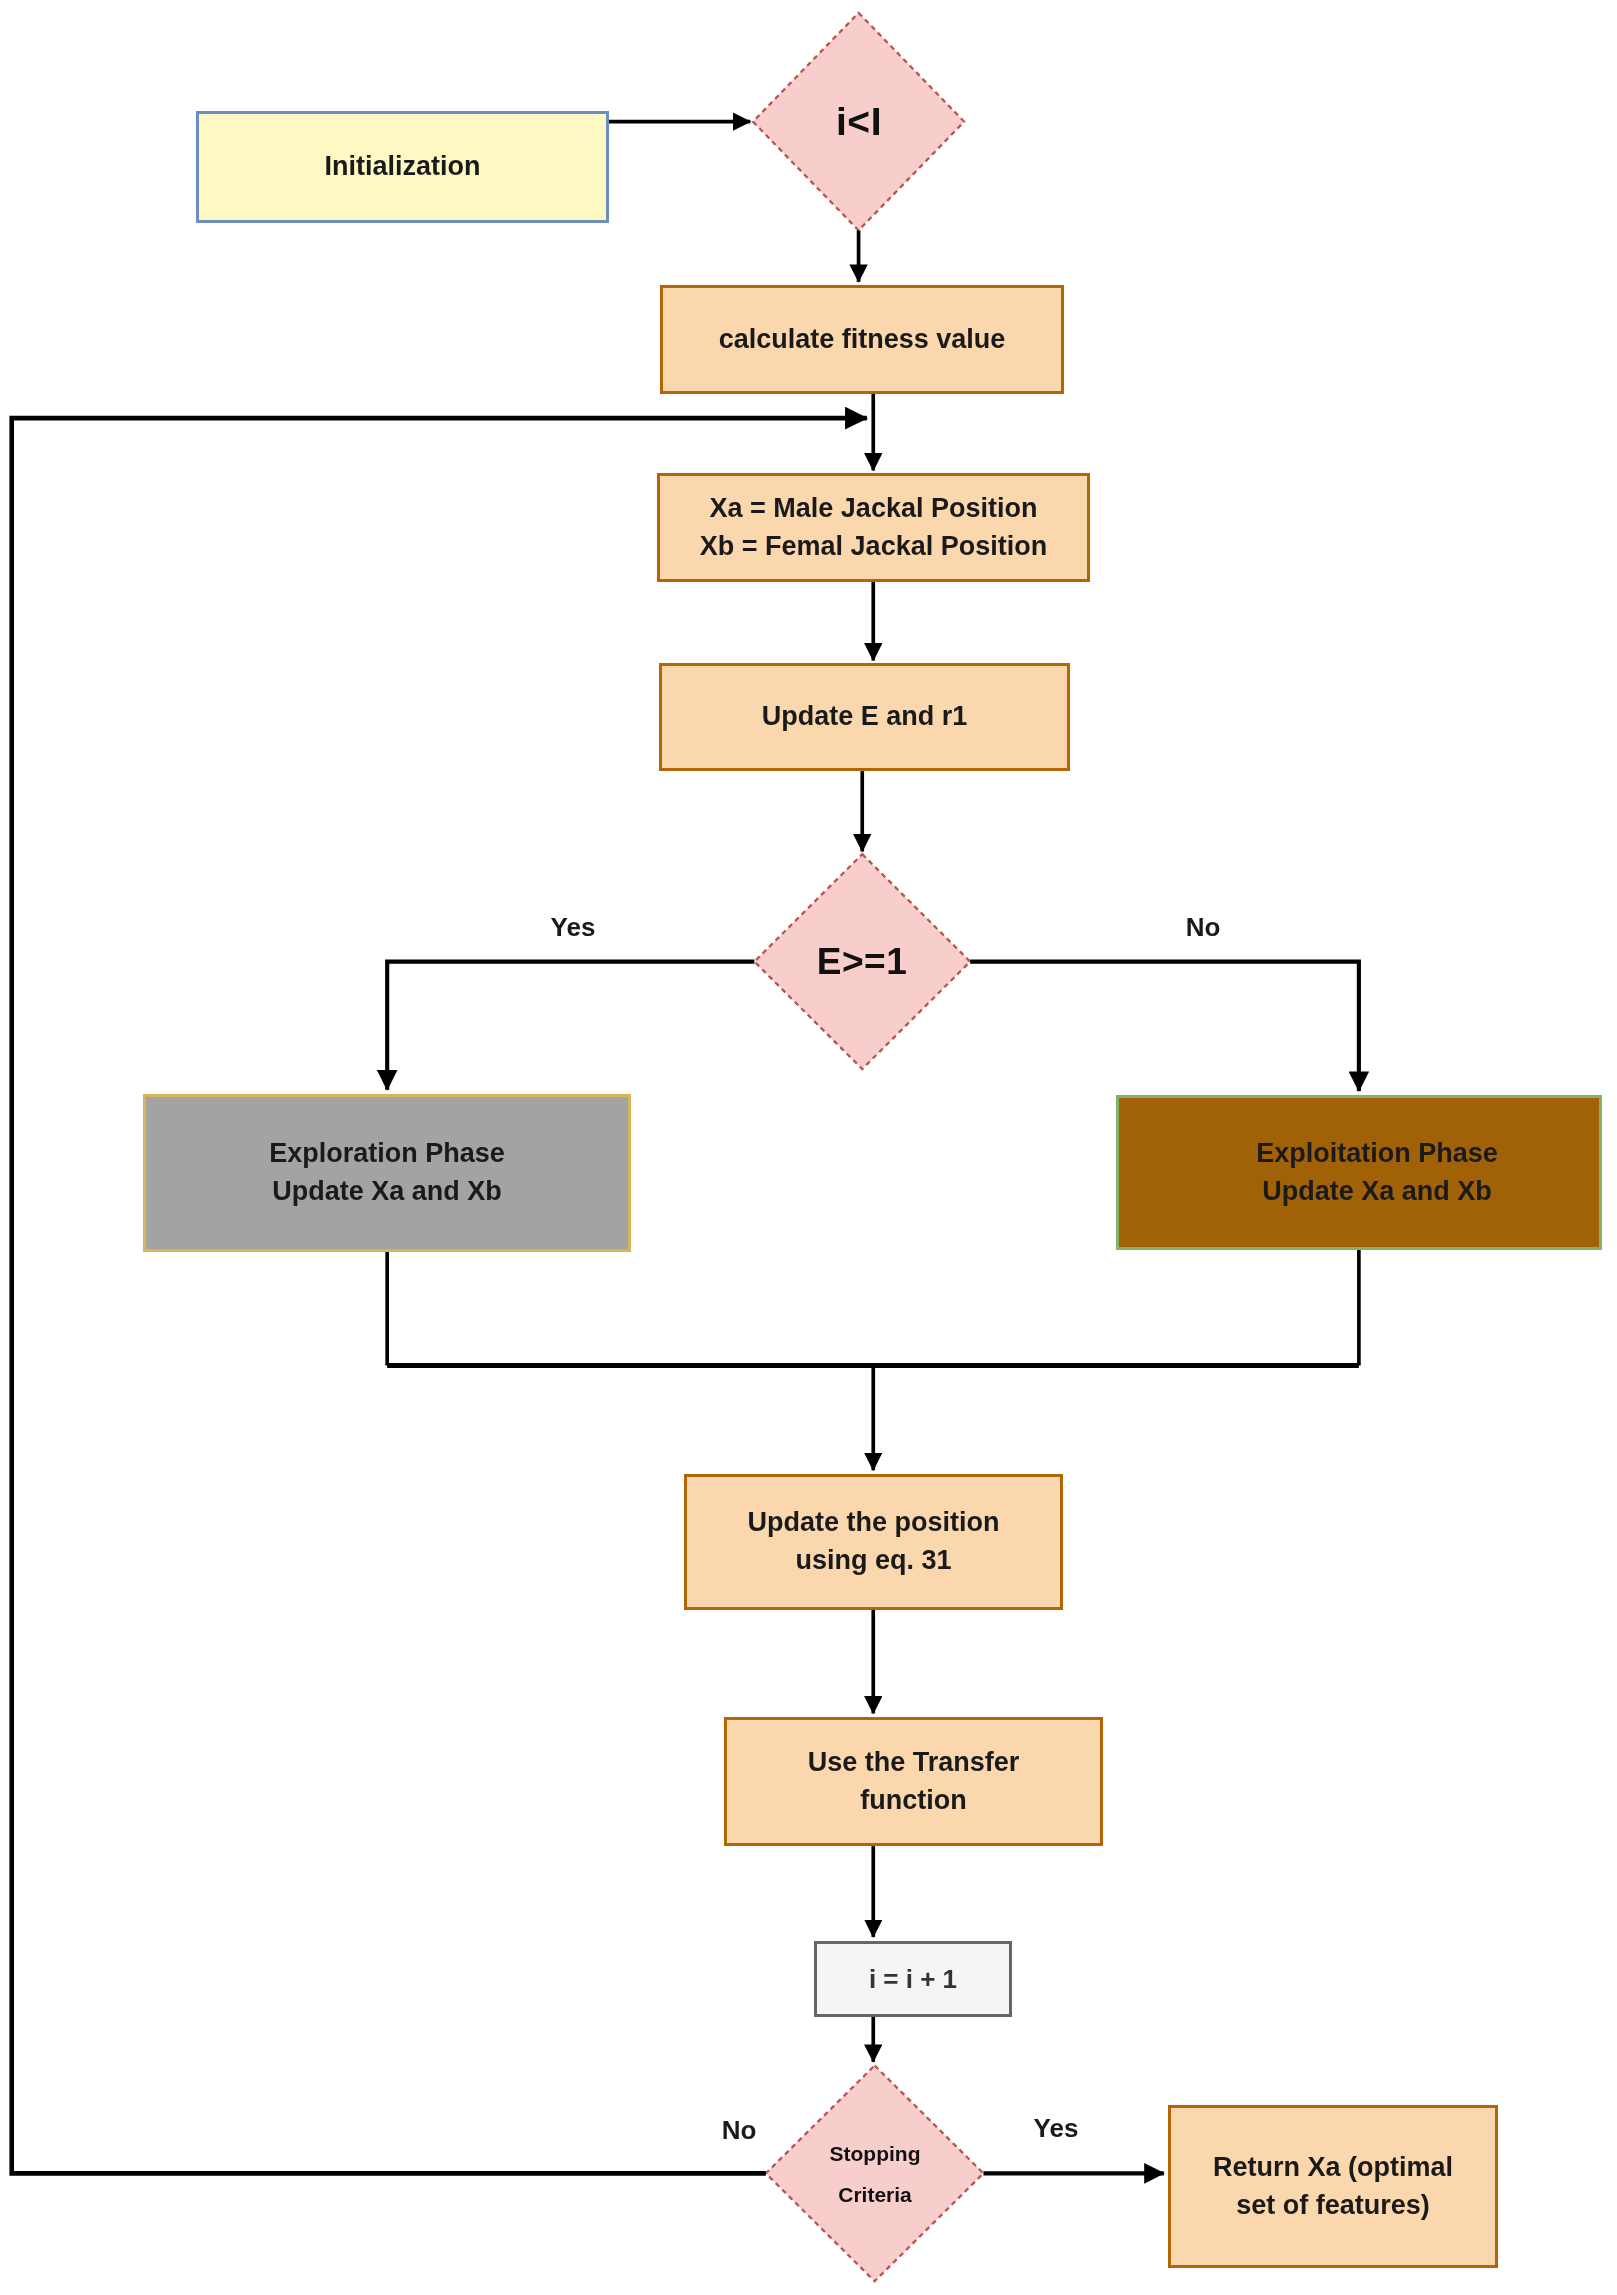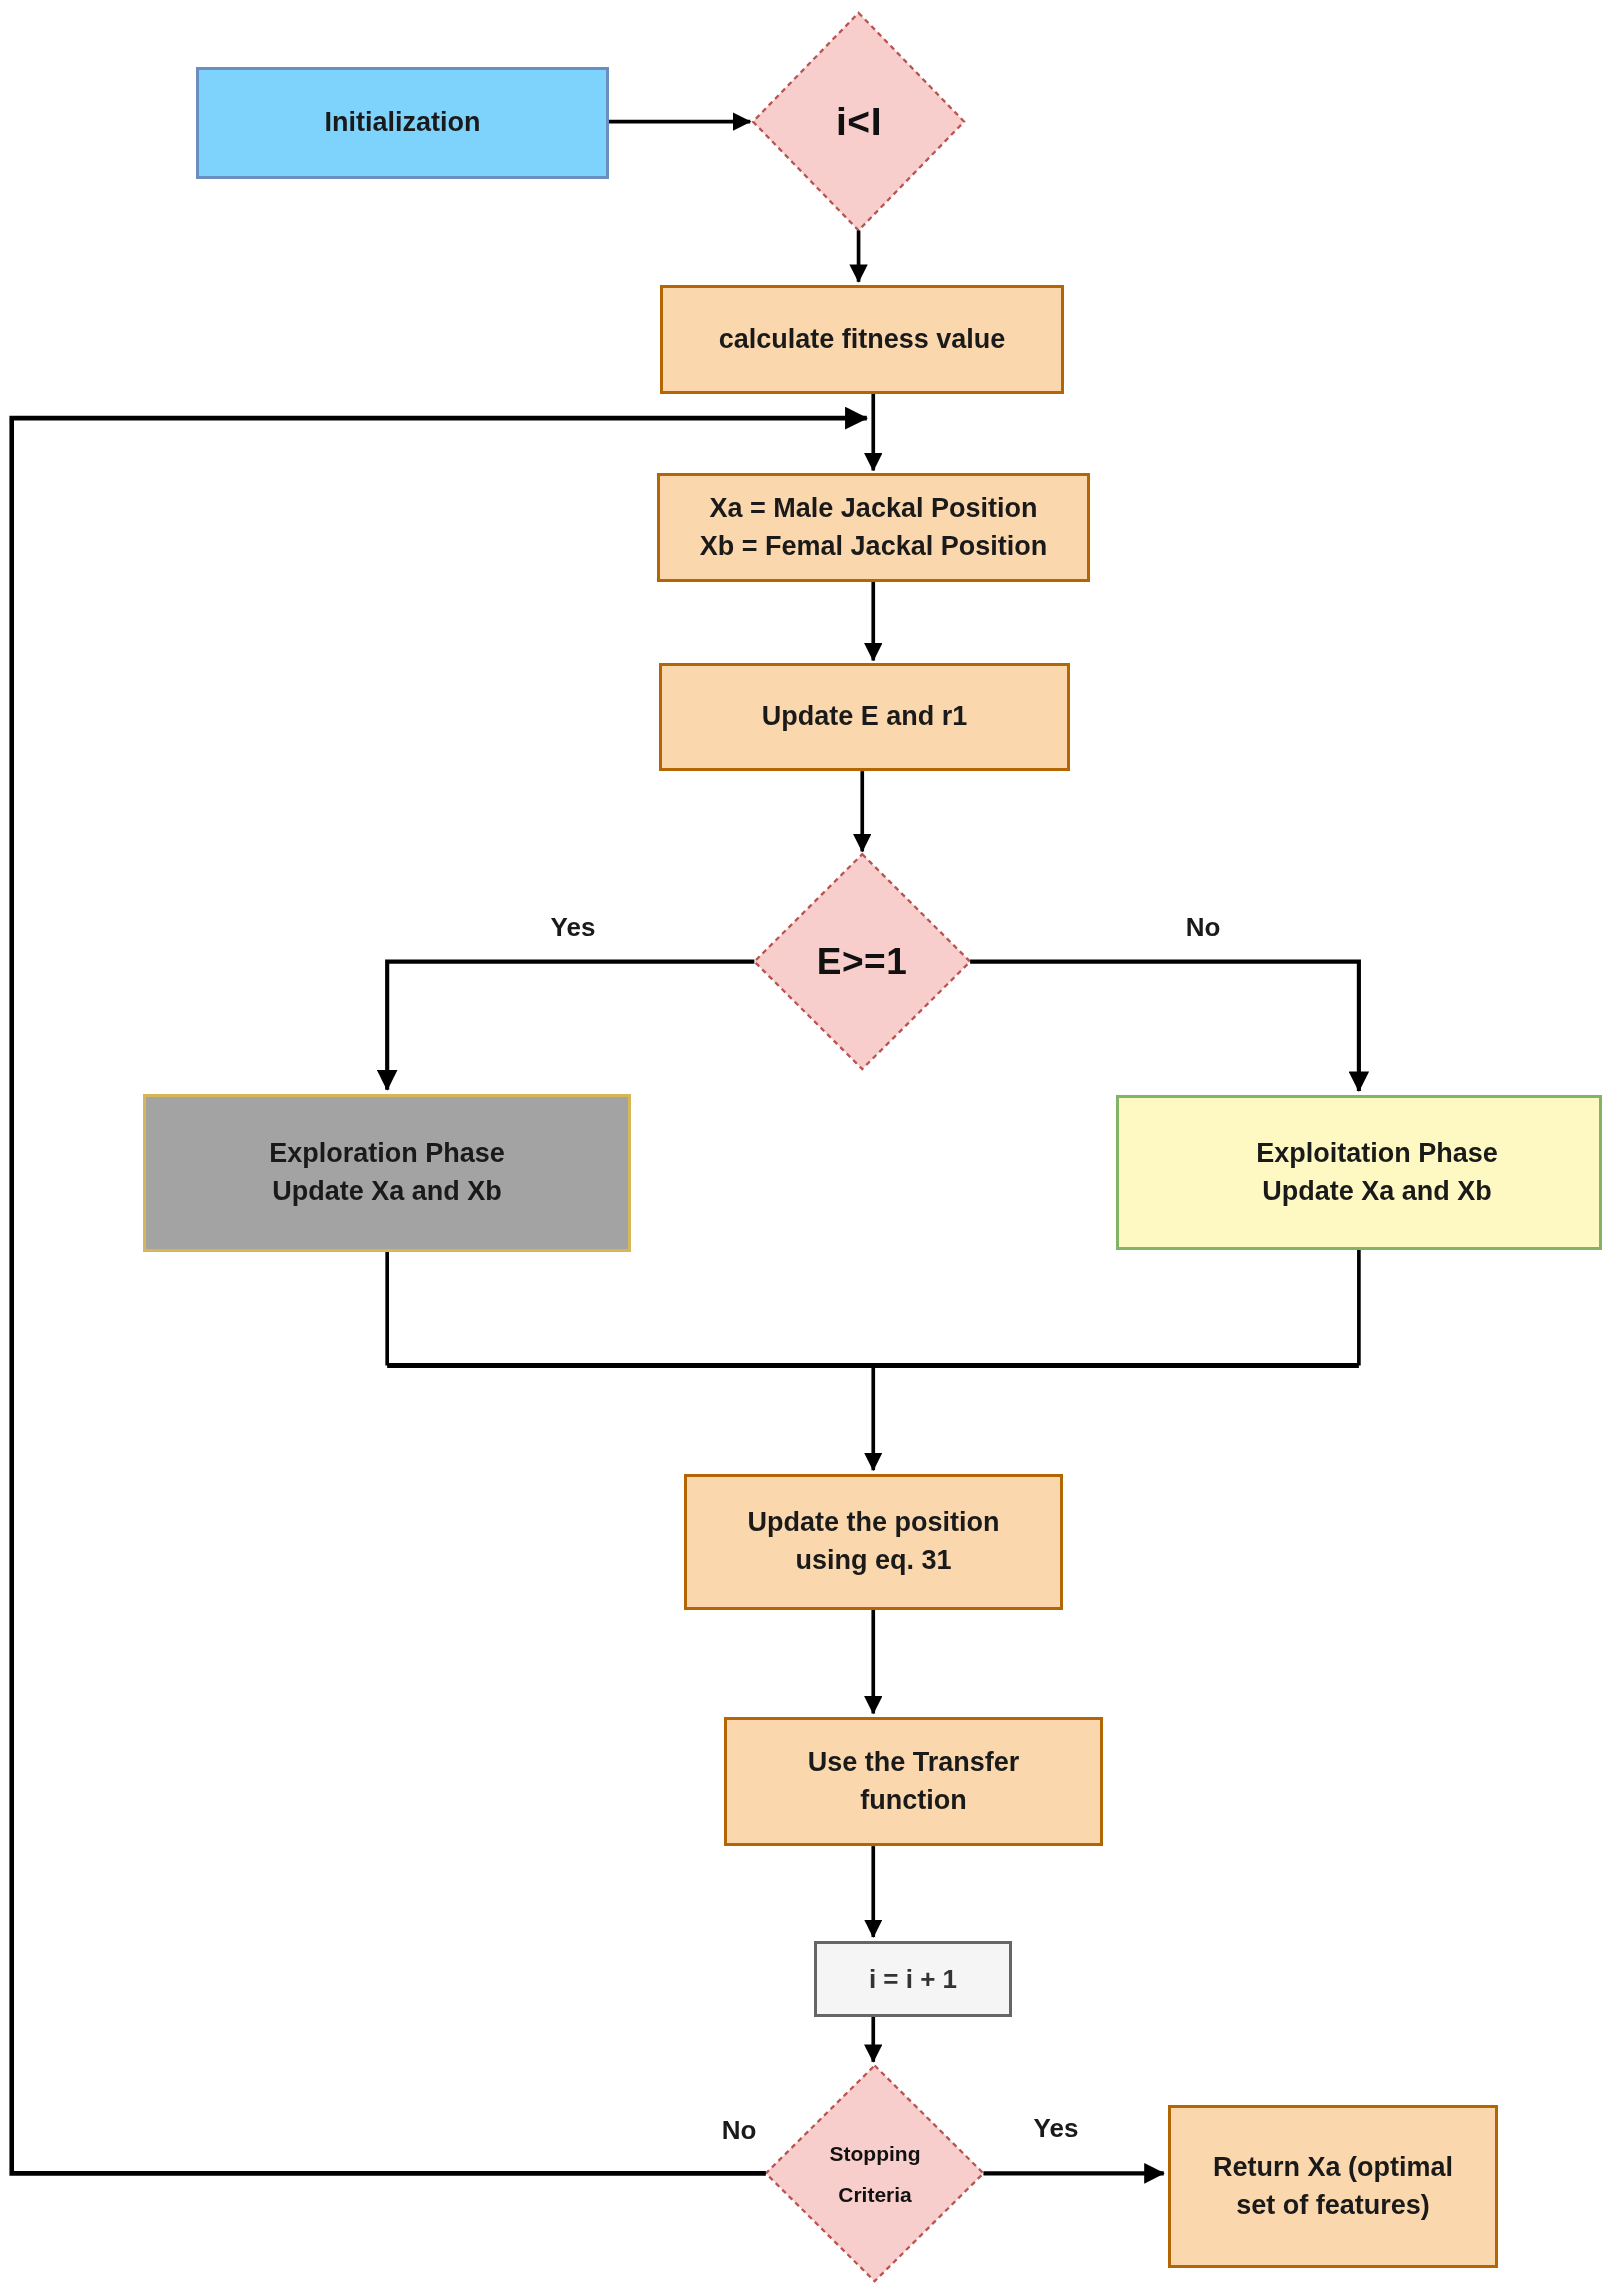--- a/index.html
+++ b/index.html
@@ -18,24 +18,24 @@
     display: flex;
     align-items: center;
     justify-content: center;
     text-align: center;
     font-weight: bold;
     font-size: 27px;
     line-height: 1.4;
     color: #1a1a1a;
     white-space: pre-line;
   }
-  .blue   { background: #7dd3fc; border: 3.7px solid #6c8ebf; }
+  .blue   { background: #fef9c3; border: 3.7px solid #6c8ebf; margin-top: 44px; }
   .orange { background: #fad7ac; border: 3.7px solid #b46504; }
   .yellow { background: #a3a3a3; border: 3.7px solid #d6b656; }
-  .green  { background: #fef9c3; border: 3.7px solid #82b366; padding-left: 36px; }
+  .green  { background: #a16207; border: 3.7px solid #82b366; padding-left: 36px; }
   .gray   { background: #f5f5f5; border: 3.2px solid #666666; color: #333333; }
   .dlabel {
     position: absolute;
     transform: translate(-50%, -50%);
     font-weight: bold;
     color: #111111;
     text-align: center;
     white-space: pre-line;
   }
   .dlabel.big { font-size: 37px; letter-spacing: 0.5px; }

